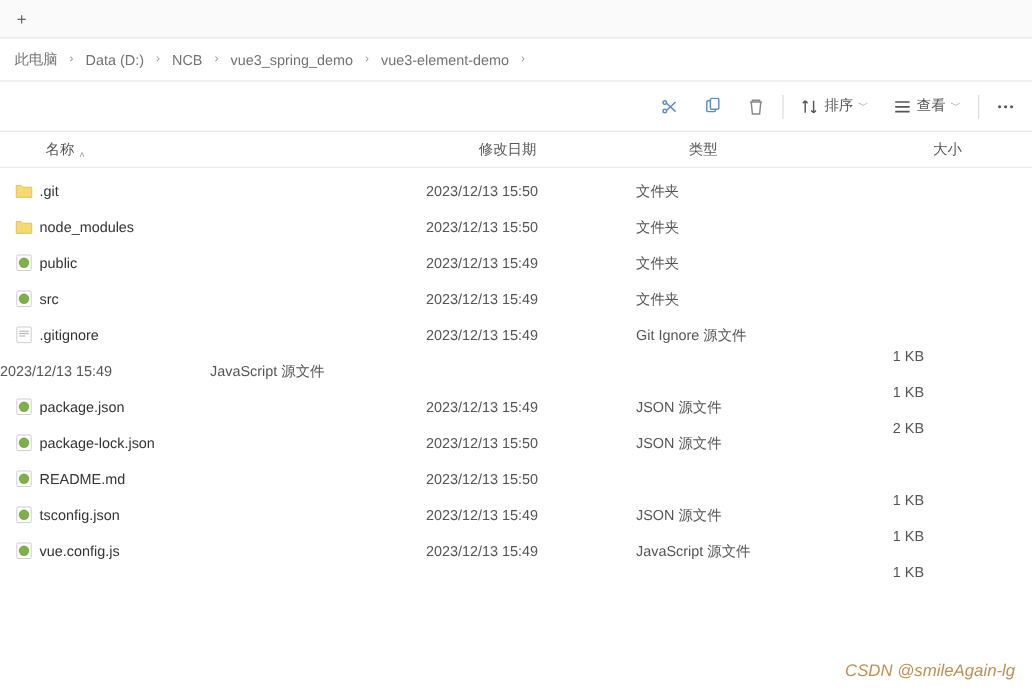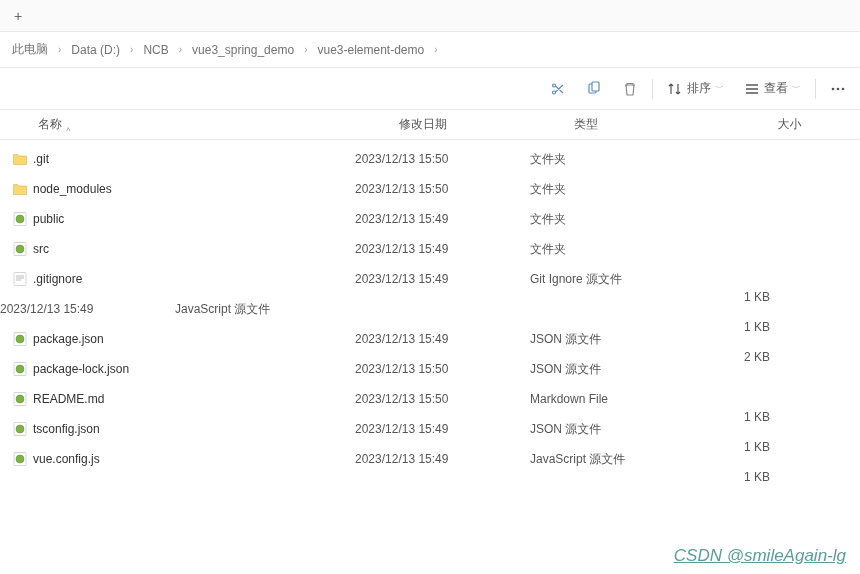--- a/index.html
+++ b/index.html
@@ -29,21 +29,21 @@
     .file-rows { padding-top: 4px; }
     .row { height: 30px; display: flex; align-items: center; padding-right: 10px; cursor: pointer; }
     .cell-name { flex: 0 0 355px; padding-left: 12px; display: flex; align-items: center; gap: 5px; }
     .cell-date { flex: 0 0 175px; color: #555; }
     .cell-type { flex: 0 0 155px; color: #555; }
     .cell-size { flex: 1; text-align: right; padding-right: 80px; color: #555; margin-top: 35px; }
     
     .ficon { width: 16px; height: 16px; flex-shrink: 0; display: flex; align-items: center; justify-content: center; }
     .ficon svg { width: 16px; height: 16px; }
     
-    .watermark { position: absolute; bottom: 8px; right: 14px; color: #0f766e; font-size: 17px; font-style: italic; opacity: 0.7; text-decoration: underline; }
+    .watermark { position: absolute; bottom: 8px; right: 14px; color: #a16207; font-size: 14px; font-style: italic; opacity: 0.7; }
   </style>
 </head>
 <body>
 
 <div class="tab-bar">
   <div class="tab-plus">+</div>
 </div>
 
 <div class="breadcrumb-bar">
   <span class="bc-item">此电脑</span>
@@ -227,21 +227,20 @@
       <div class="cell-name">
         <span class="ficon">
           <svg viewBox="0 0 16 16">
             <rect x="2" y="1.5" width="12" height="13" rx="1" fill="#fff" stroke="#ccc" stroke-width="0.8"></rect>
             <circle cx="8" cy="8" r="4" fill="#7cb342" stroke="#558b2f" stroke-width="0.5"></circle>
           </svg>
         </span>
         <span>README.md</span>
       </div>
       <div class="cell-date">2023/12/13 15:50</div>
-      <div class="cell-type">Markdown File</div>
       <div class="cell-size">1 KB</div>
     </div>
     <div class="row">
       <div class="cell-name">
         <span class="ficon">
           <svg viewBox="0 0 16 16">
             <rect x="2" y="1.5" width="12" height="13" rx="1" fill="#fff" stroke="#ccc" stroke-width="0.8"></rect>
             <circle cx="8" cy="8" r="4" fill="#7cb342" stroke="#558b2f" stroke-width="0.5"></circle>
           </svg>
         </span>

